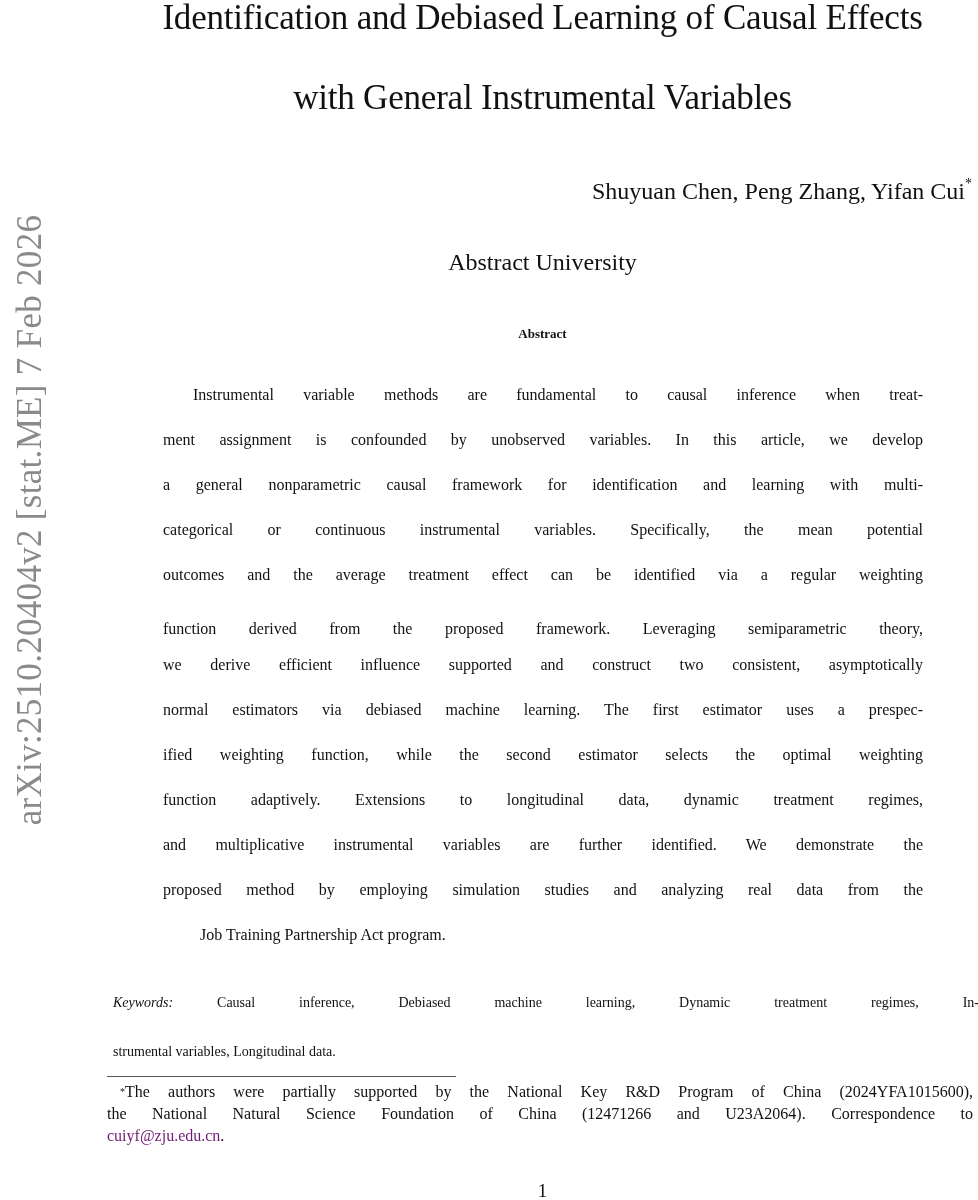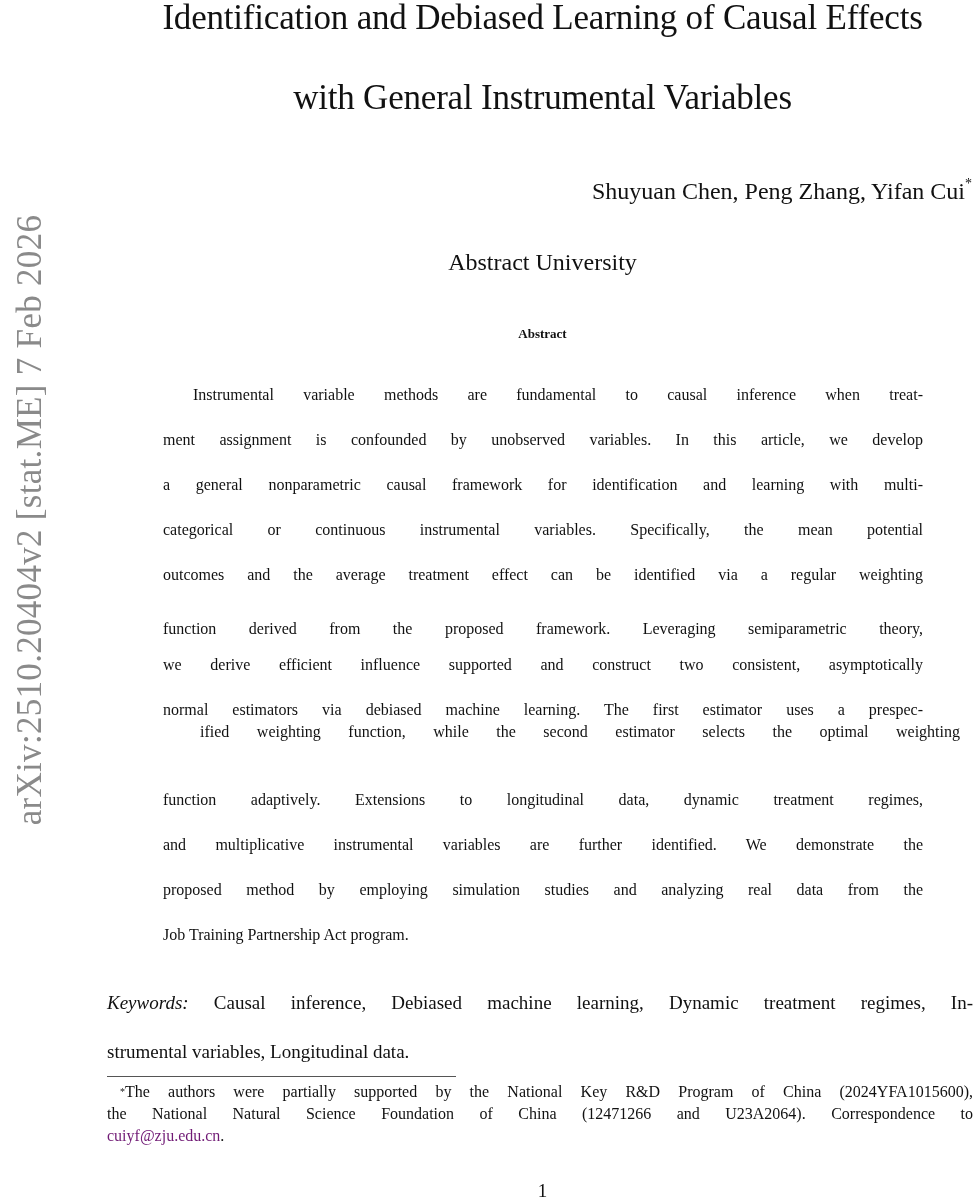--- a/index.html
+++ b/index.html
@@ -62,23 +62,23 @@
     text-align-last: justify;
     white-space: nowrap;
     height: 24px;
     line-height: 24px;
   }
   .abs-line.first { left: 193px; width: 730px; }
   .abs-line.last { text-align-last: left; }
 
   .kw-line {
     position: absolute;
-    left: 107px;
+    left: 113px;
     width: 866px;
-    font-size: 19px;
+    font-size: 14px;
     height: 24px;
     line-height: 24px;
     text-align: justify;
     text-align-last: justify;
     white-space: nowrap;
   }
   .kw-line.last { text-align-last: left; }
   .kw-label { font-style: italic; }
 
   .fn-rule {
@@ -126,25 +126,25 @@
 
 <div>
   <div class="abs-line first" style="top:383px;">Instrumental variable methods are fundamental to causal inference when treat-</div>
   <div class="abs-line" style="top:428px;">ment assignment is confounded by unobserved variables. In this article, we develop</div>
   <div class="abs-line" style="top:473px;">a general nonparametric causal framework for identification and learning with multi-</div>
   <div class="abs-line" style="top:518px;">categorical or continuous instrumental variables.  Specifically, the mean potential</div>
   <div class="abs-line" style="top:563px;">outcomes and the average treatment effect can be identified via a regular weighting</div>
   <div class="abs-line" style="top:608px;margin-top:9px;">function derived from the proposed framework.  Leveraging semiparametric theory,</div>
   <div class="abs-line" style="top:653px;">we derive efficient influence supported and construct two consistent, asymptotically</div>
   <div class="abs-line" style="top:698px;">normal estimators via debiased machine learning. The first estimator uses a prespec-</div>
-  <div class="abs-line" style="top:720px;margin-left:37px;">ified weighting function, while the second estimator selects the optimal weighting</div>
+  <div class="abs-line" style="top:743px;">ified weighting function, while the second estimator selects the optimal weighting</div>
   <div class="abs-line" style="top:788px;">function adaptively.  Extensions to longitudinal data, dynamic treatment regimes,</div>
   <div class="abs-line" style="top:833px;">and multiplicative instrumental variables are further identified. We demonstrate the</div>
   <div class="abs-line" style="top:878px;">proposed method by employing simulation studies and analyzing real data from the</div>
-  <div class="abs-line last" style="top:923px;">Job Training Partnership Act program.</div>
+  <div class="abs-line last" style="top:923px;margin-left:37px;">Job Training Partnership Act program.</div>
 </div>
 
 <div>
   <div class="kw-line" style="top:991px;"><span class="kw-label">Keywords:</span><span> Causal inference, Debiased machine learning, Dynamic treatment regimes, In-</span></div>
   <div class="kw-line last" style="top:1040px;">strumental variables, Longitudinal data.</div>
 </div>
 
 <div class="fn-rule"></div>
 
 <div>

